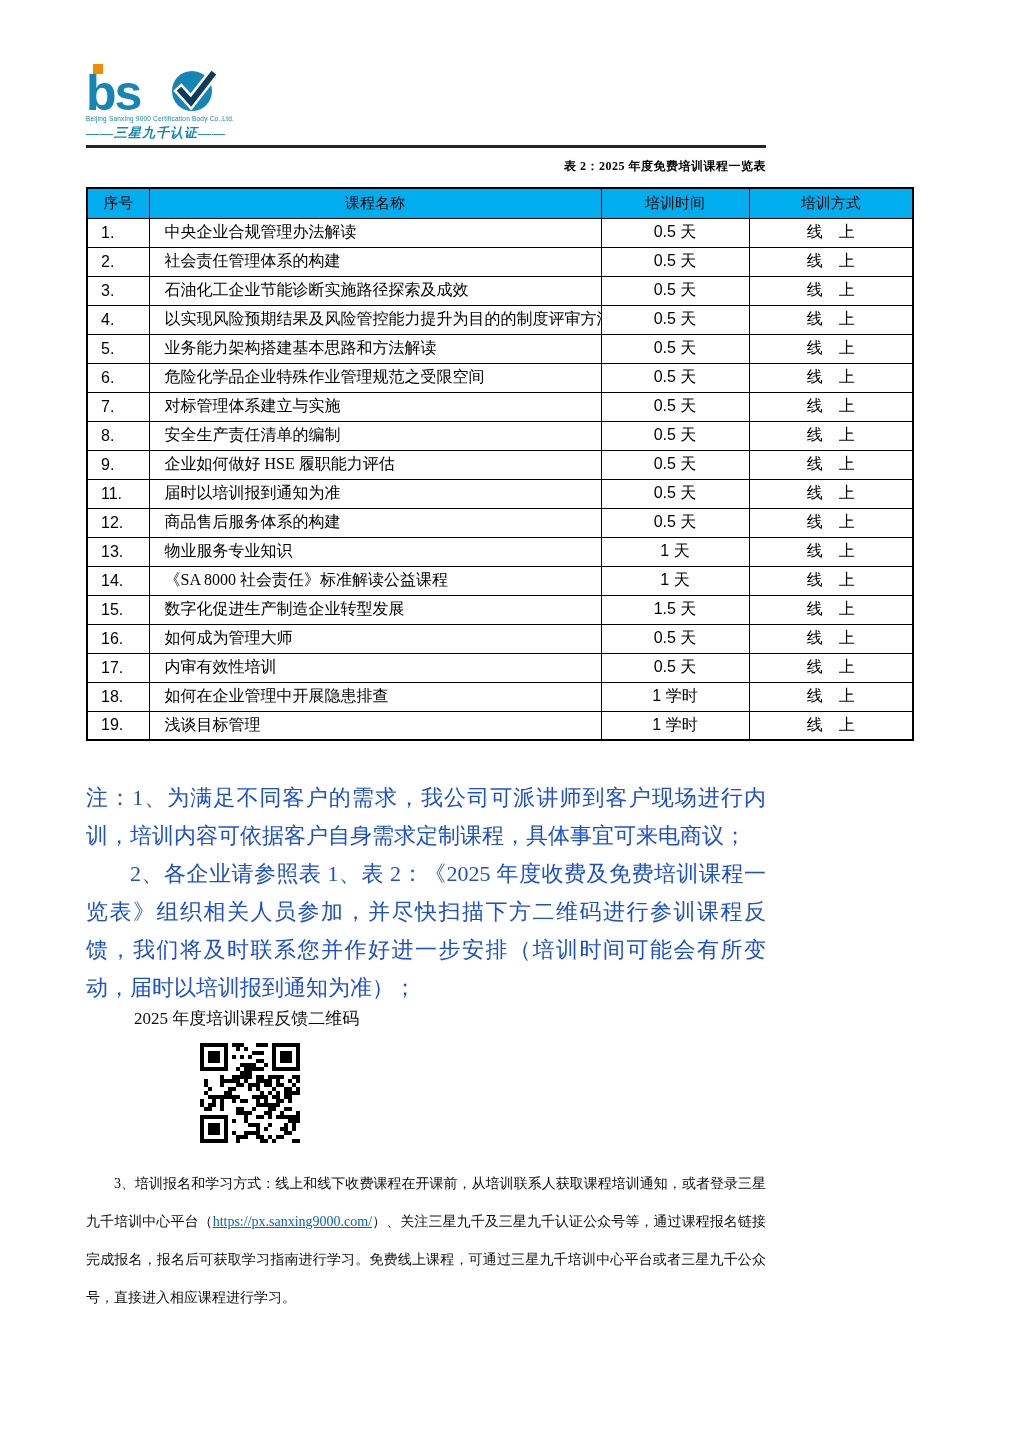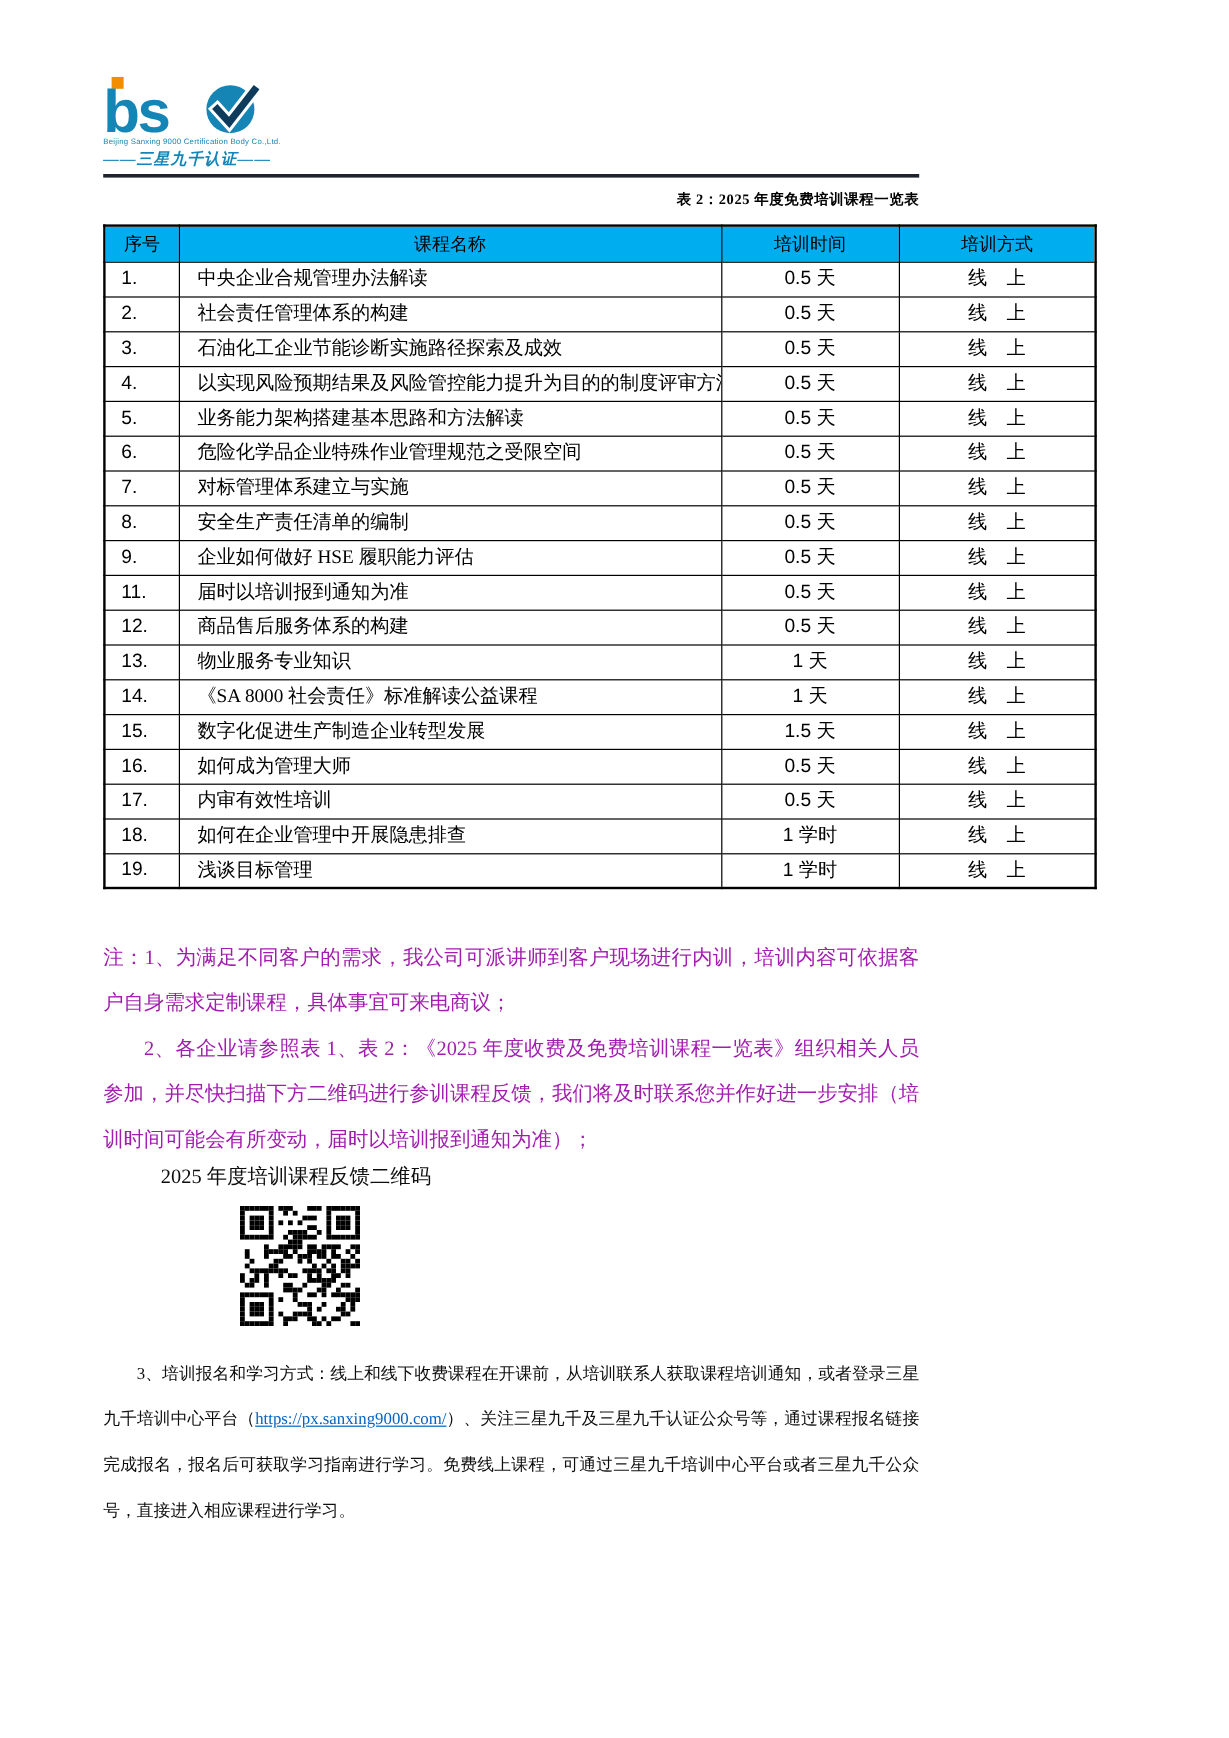--- a/index.html
+++ b/index.html
@@ -54,21 +54,21 @@
     font-size:15px;font-weight:normal;color:#000000;
     height:30px;text-align:center;
   }
   table.courses td{height:29px;font-size:16px;color:#000;}
   td.no{font-family:"Liberation Sans","DejaVu Sans",sans-serif;font-size:15px;padding-left:13px;}
   td.name{font-family:"Liberation Serif","DejaVu Serif",serif;padding-left:15px;}
   td.time{font-family:"Liberation Sans","DejaVu Sans",sans-serif;font-size:15px;text-align:center;}
   td.mode{text-align:center;}
 
   
-  .notes{margin-top:38px;font-size:17px;line-height:38px;text-align:justify;color:#a21caf;}
+  .notes{margin-top:38px;font-size:22px;line-height:38px;text-align:justify;color:#1d4ed8;}
   .notes p{margin:0;}
   p.indent2{text-indent:2em;}
   a.doc-link{color:var(--link,#0563C1);text-decoration:underline;}
 
   .qr-label{padding-left:48px;font-size:17px;line-height:24px;color:#0d0d0d;}
   .qr-wrap{margin-top:12px;margin-left:114px;width:92px;height:92px;}
   .qr-wrap svg{display:block;background:#fff;}
 
   .note-3{margin-top:30px;font-size:14px;line-height:38px;text-align:justify;color:#0d0d0d;}
 </style>

